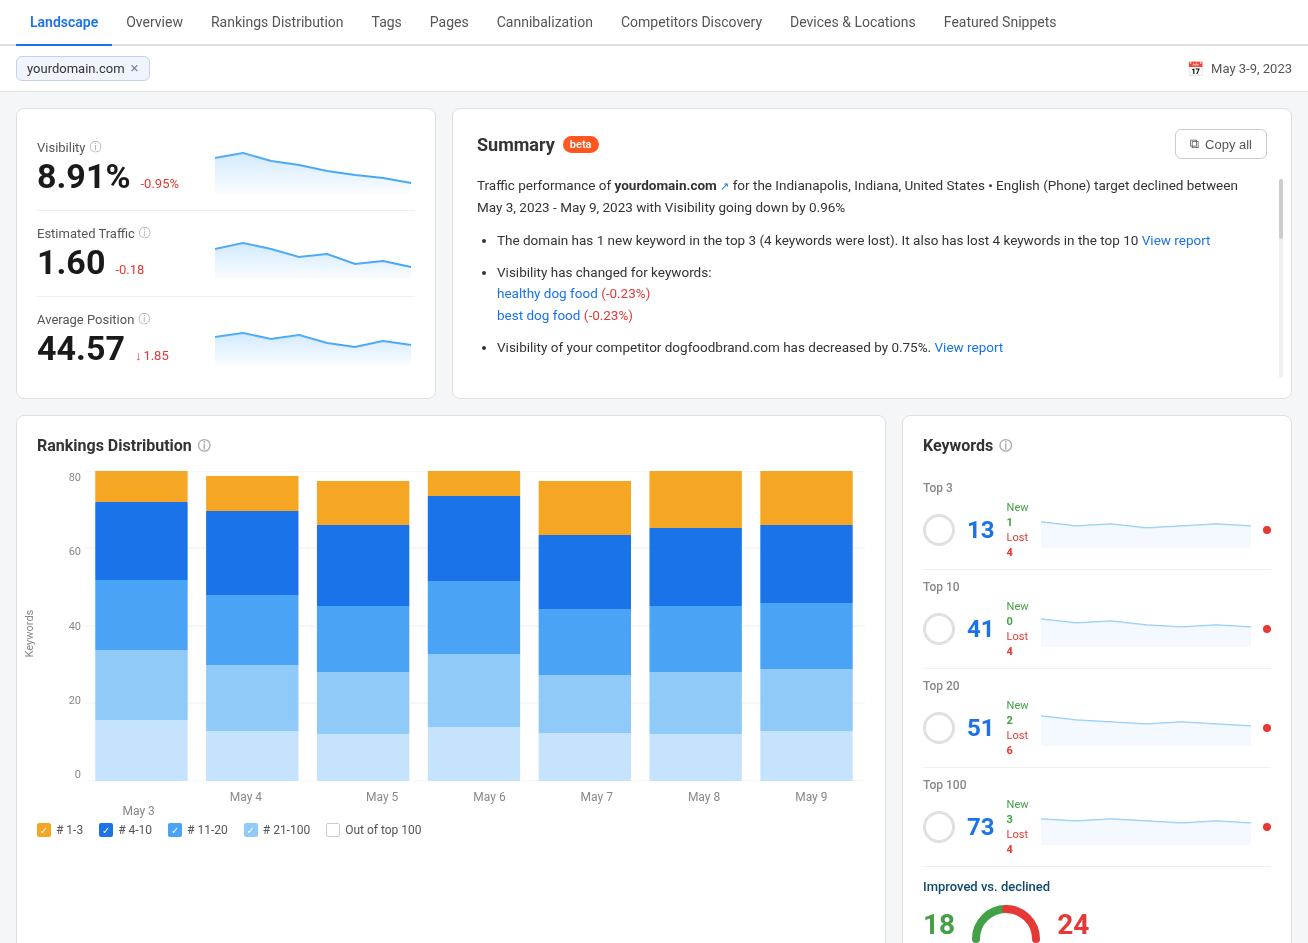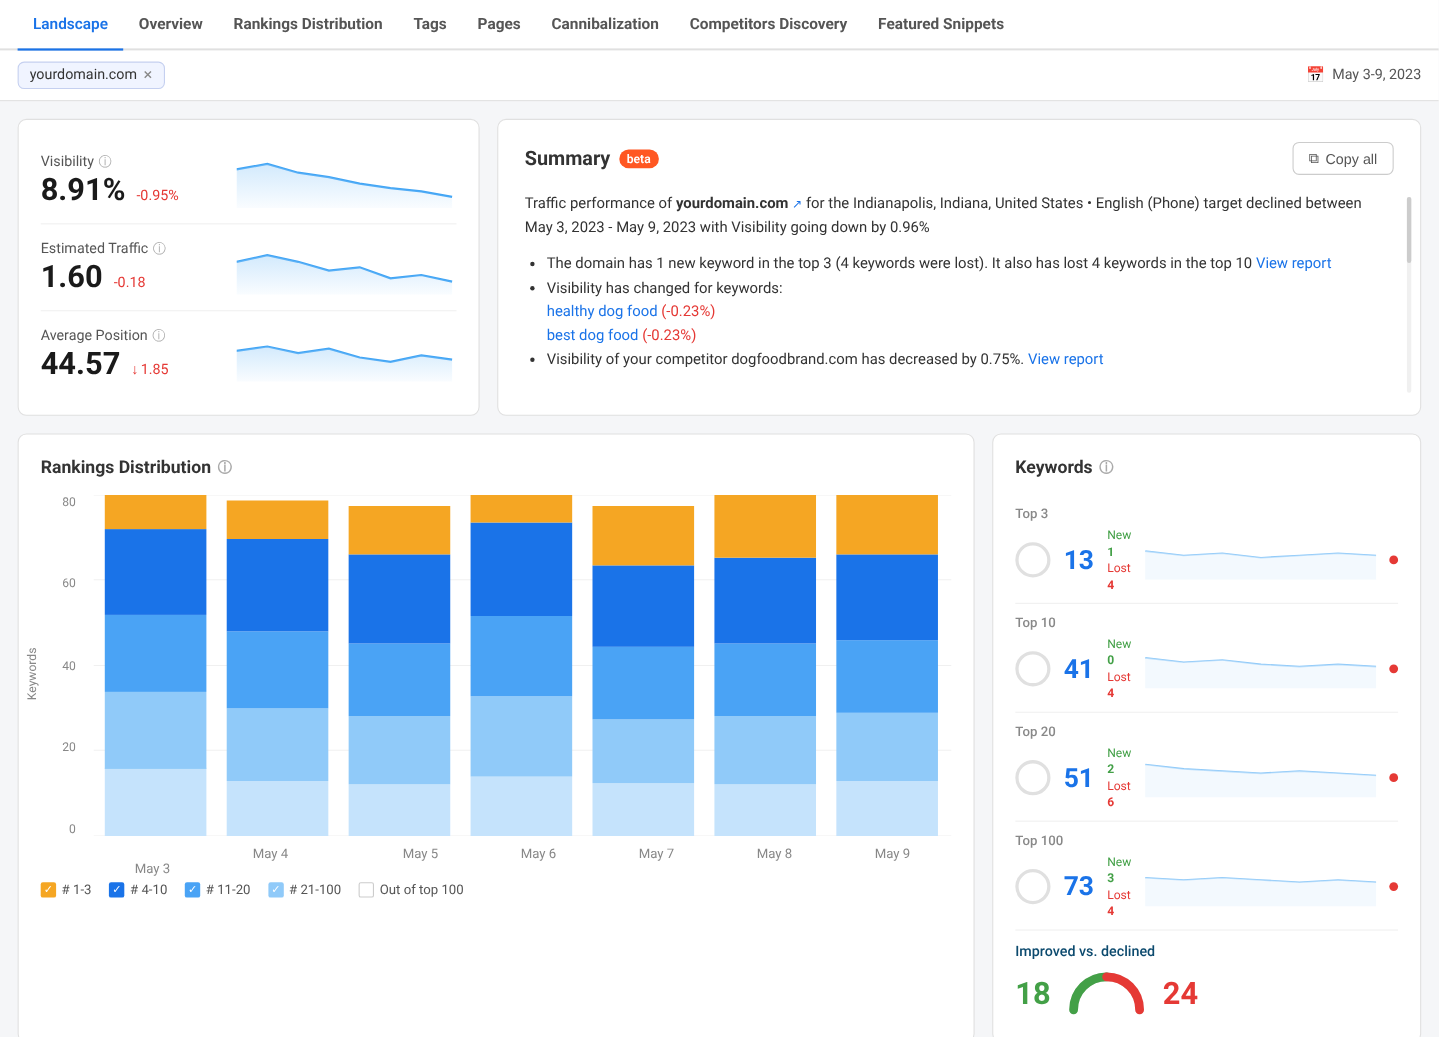--- a/index.html
+++ b/index.html
@@ -1,20 +1,20 @@
 <!DOCTYPE html>
 <html><head>
   <meta charset="utf-8">
   <style>
     * { box-sizing: border-box; margin: 0; padding: 0; }
     body { font-family: -apple-system, BlinkMacSystemFont, 'Segoe UI', Roboto, sans-serif; font-size: 14px; color: #333; background: #f5f6f8; }
 
     
     .nav { display: flex; background: #fff; border-bottom: 2px solid #e0e0e0; padding: 0 16px; gap: 0; }
-    .nav-item { padding: 14px 14px; font-size: 14px; color: #555; cursor: pointer; white-space: nowrap; border-bottom: 2px solid transparent; margin-bottom: -2px; font-weight: bold; }
+    .nav-item { padding: 14px 14px; font-size: 14px; color: #555; cursor: pointer; white-space: nowrap; border-bottom: 2px solid transparent; margin-bottom: -2px; }
     .nav-item.active { color: #1a73e8; border-bottom: 2px solid #1a73e8; font-weight: 600; }
 
     
     .toolbar { display: flex; align-items: center; justify-content: space-between; padding: 10px 16px; background: #fff; border-bottom: 1px solid #e0e0e0; }
     .domain-tag { display: flex; align-items: center; gap: 6px; background: #f0f4ff; border: 1px solid #c5d0f0; border-radius: 6px; padding: 4px 10px; font-size: 13px; color: #333; }
     .domain-tag .close-x { cursor: pointer; color: #888; font-size: 15px; line-height: 1; }
     .date-range { display: flex; align-items: center; gap: 6px; font-size: 13px; color: #555; }
     .calendar-icon { font-size: 14px; }
 
     
@@ -23,35 +23,35 @@
     
     .top-row { display: flex; gap: 16px; }
 
     
     .metrics-card { background: #fff; border: 1px solid #e0e0e0; border-radius: 8px; padding: 16px 20px; flex: 0 0 420px; display: flex; flex-direction: column; gap: 0; }
     .metric-item { padding: 14px 0; border-bottom: 1px solid #f0f0f0; display: flex; align-items: center; justify-content: space-between; }
     .metric-item:last-child { border-bottom: none; }
     .metric-label { font-size: 13px; color: #555; display: flex; align-items: center; gap: 4px; }
     .metric-info { color: #aaa; font-size: 12px; cursor: help; }
     .metric-value-row { display: flex; flex-direction: column; }
-    .metric-value { font-size: 28px; font-weight: 700; color: #1a1a1a; }
+    .metric-value { font-size: 34px; font-weight: 700; color: #1a1a1a; }
     .metric-change { font-size: 13px; margin-left: 4px; }
     .metric-change.down { color: #e53935; }
     .metric-chart { flex: 0 0 200px; height: 50px; }
 
     
     .summary-card { background: #fff; border: 1px solid #e0e0e0; border-radius: 8px; padding: 20px 24px; flex: 1; position: relative; overflow: hidden; }
     .summary-header { display: flex; align-items: center; justify-content: space-between; margin-bottom: 16px; }
     .summary-title { font-size: 18px; font-weight: 700; display: flex; align-items: center; gap: 8px; }
     .beta-badge { background: #ff5722; color: #fff; font-size: 11px; padding: 2px 7px; border-radius: 10px; font-weight: 600; }
     .copy-all-btn { display: flex; align-items: center; gap: 6px; border: 1px solid #ccc; border-radius: 6px; padding: 6px 14px; cursor: pointer; font-size: 13px; color: #555; background: #fff; }
     .summary-body { font-size: 13.5px; line-height: 1.6; color: #333; overflow-y: auto; max-height: 260px; padding-right: 8px; }
     .summary-intro { margin-bottom: 12px; }
     .summary-intro strong { font-weight: 700; }
-    .summary-list { list-style: disc; padding-left: 20px; display: flex; flex-direction: column; }
+    .summary-list { list-style: disc; padding-left: 20px; display: flex; flex-direction: column; gap: 10px; }
     .summary-list li { color: #333; }
     .link-blue { color: #1a73e8; text-decoration: none; cursor: pointer; }
     .text-red { color: #e53935; }
 
     
     .summary-body::-webkit-scrollbar { width: 4px; }
     .summary-body::-webkit-scrollbar-track { background: #f5f5f5; }
     .summary-body::-webkit-scrollbar-thumb { background: #ccc; border-radius: 2px; }
 
     
@@ -99,20 +99,21 @@
 <body>
 
 <nav class="nav">
   <div class="nav-item active">Landscape</div>
   <div class="nav-item">Overview</div>
   <div class="nav-item">Rankings Distribution</div>
   <div class="nav-item">Tags</div>
   <div class="nav-item">Pages</div>
   <div class="nav-item">Cannibalization</div>
   <div class="nav-item">Competitors Discovery</div>
+  <div class="nav-item">Devices &amp; Locations</div>
   <div class="nav-item">Featured Snippets</div>
 </nav>
 
 <div class="toolbar">
   <div class="domain-tag">
     <span>yourdomain.com</span>
     <span class="close-x">×</span>
   </div>
   <div class="date-range">
     <span class="calendar-icon">📅</span>
@@ -246,21 +247,21 @@
     <div class="rankings-card">
       <div class="card-title">
         <span>Rankings Distribution</span>
         <span class="info-icon">ⓘ</span>
       </div>
 
       <div class="chart-container">
 
         <div style="position:absolute;left:0;top:50%;transform:rotate(-90deg) translateX(-50%);font-size:11px;color:#888;white-space:nowrap;transform-origin:left center;left:-8px;top:180px;transform:rotate(-90deg);">Keywords</div>
 
-        <div class="chart-y-labels" style="left:8px;width:28px;">
+        <div class="chart-y-labels" style="left:20px;width:28px;">
           <span>80</span>
           <span>60</span>
           <span>40</span>
           <span>20</span>
           <span>0</span>
         </div>
 
         <div class="chart-area" style="left:48px;">
           <svg id="bar-chart-svg" width="100%" height="100%" viewBox="0 0 760 310" preserveAspectRatio="none">
 

